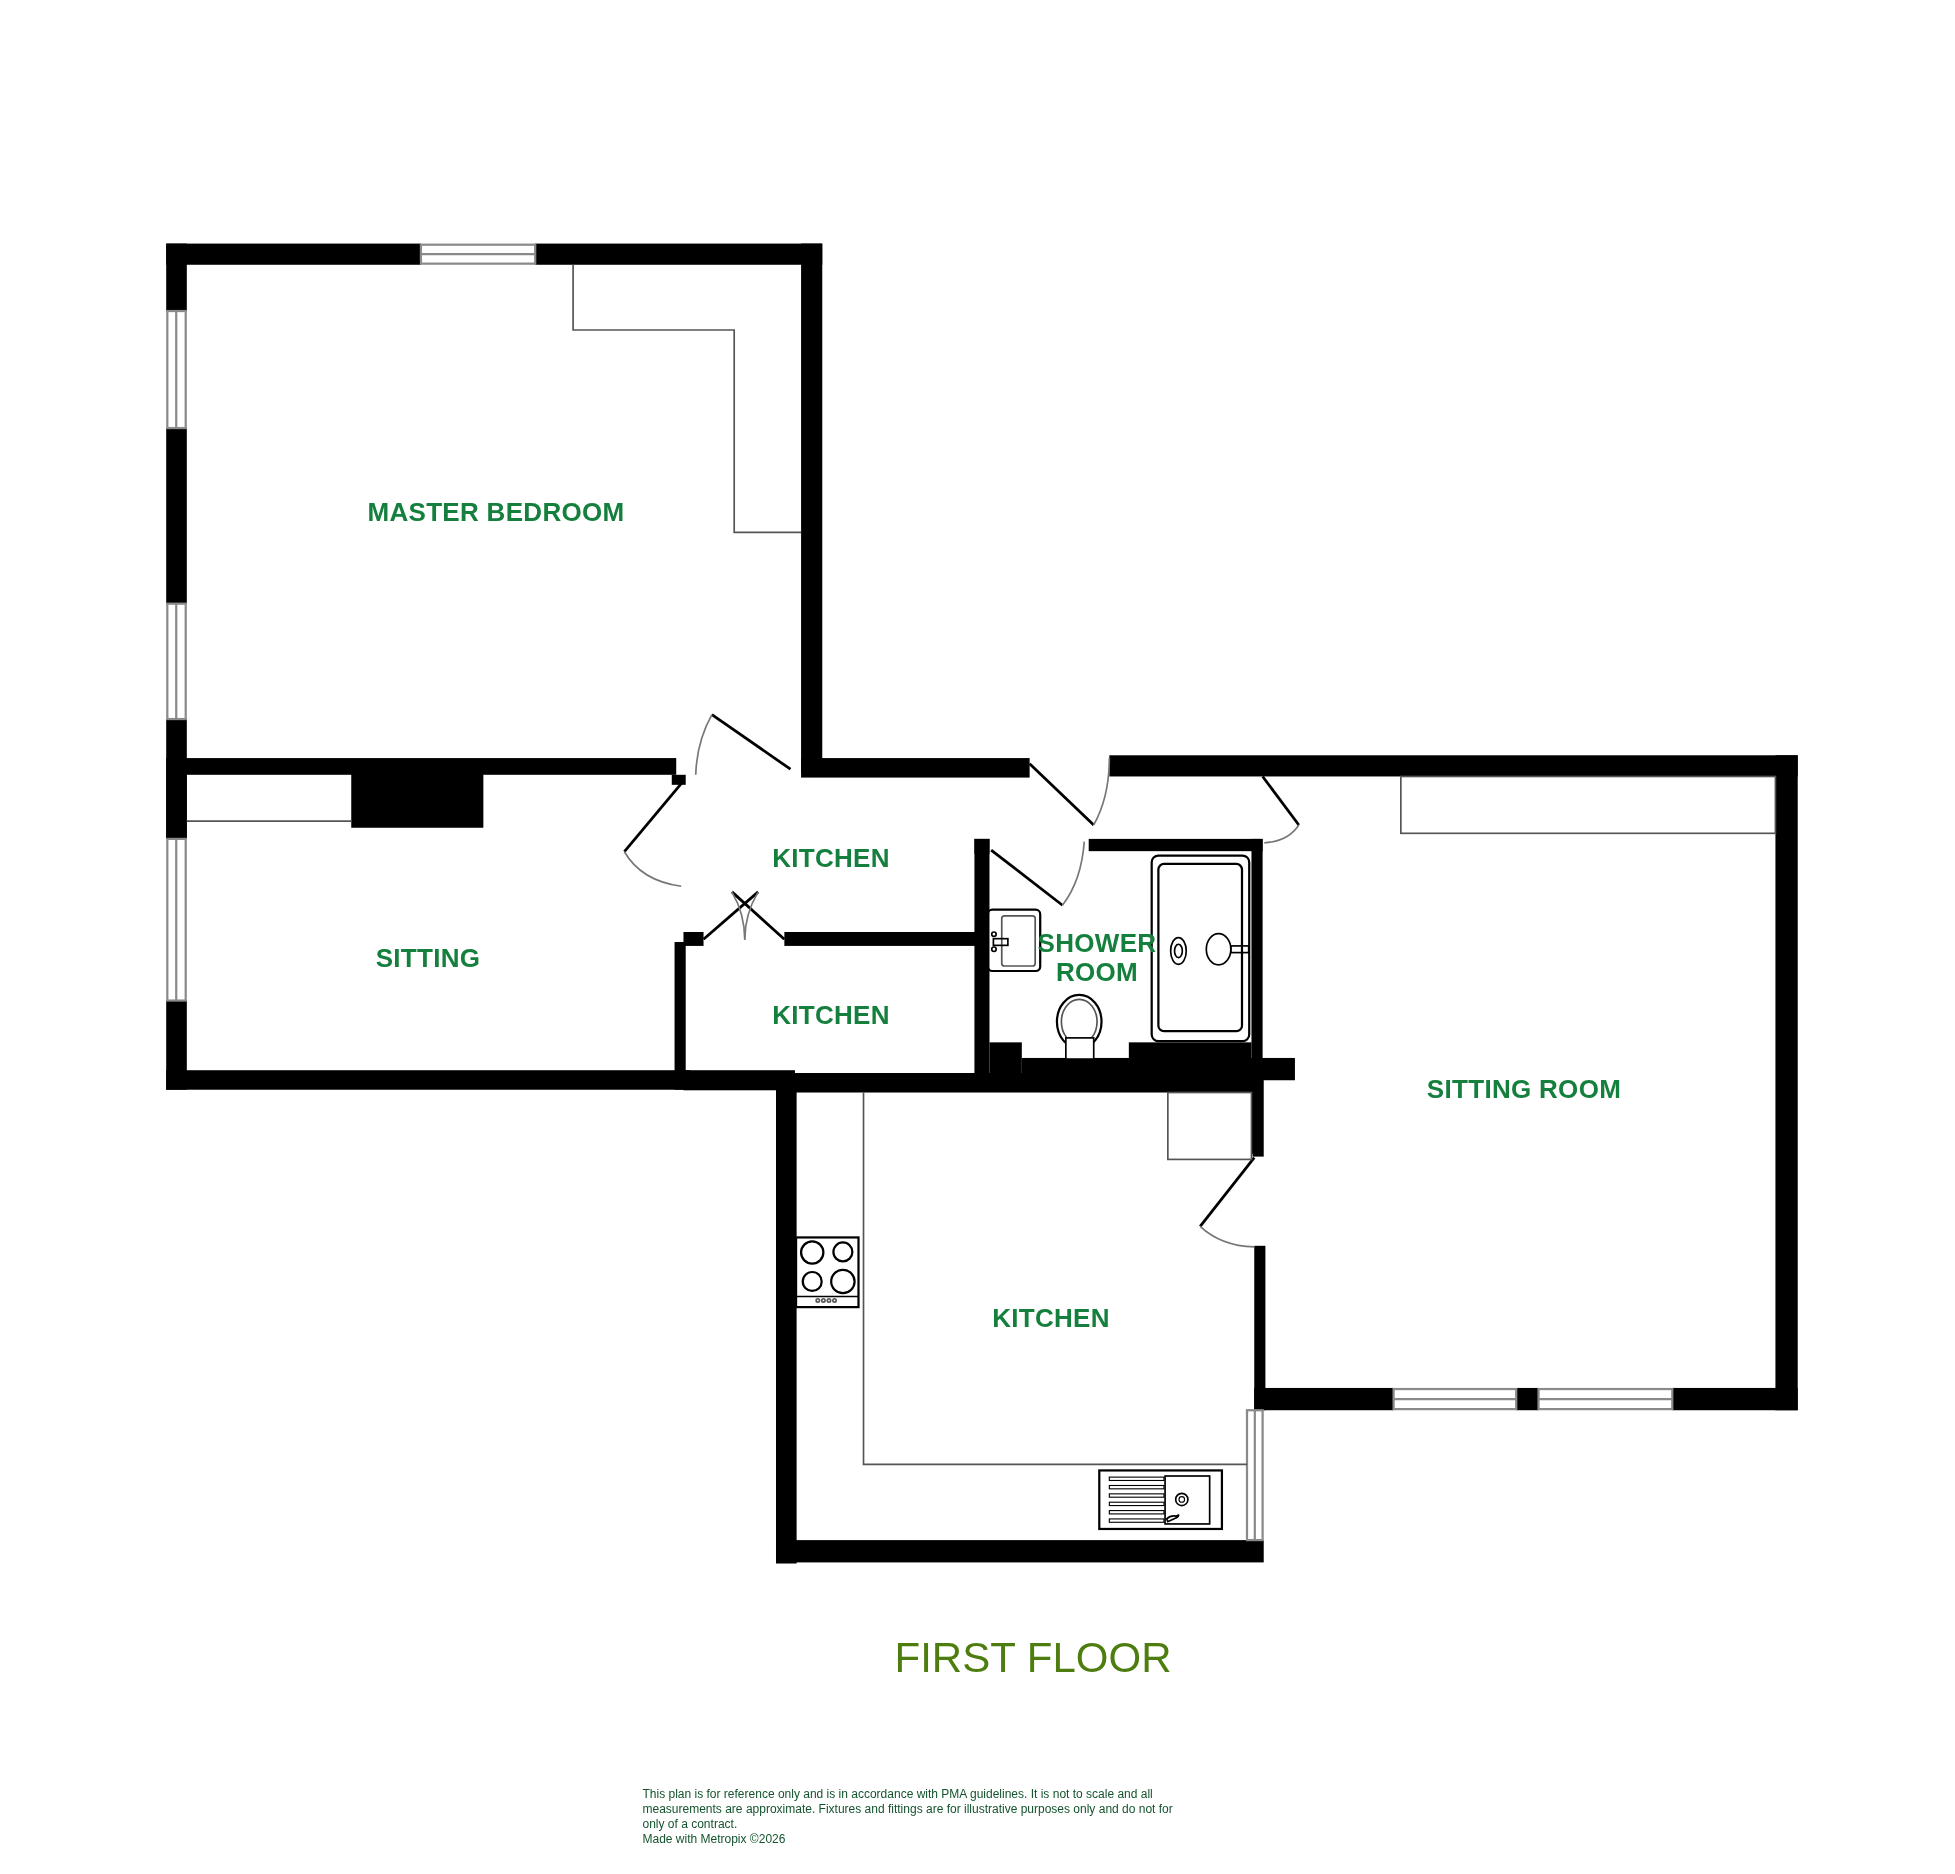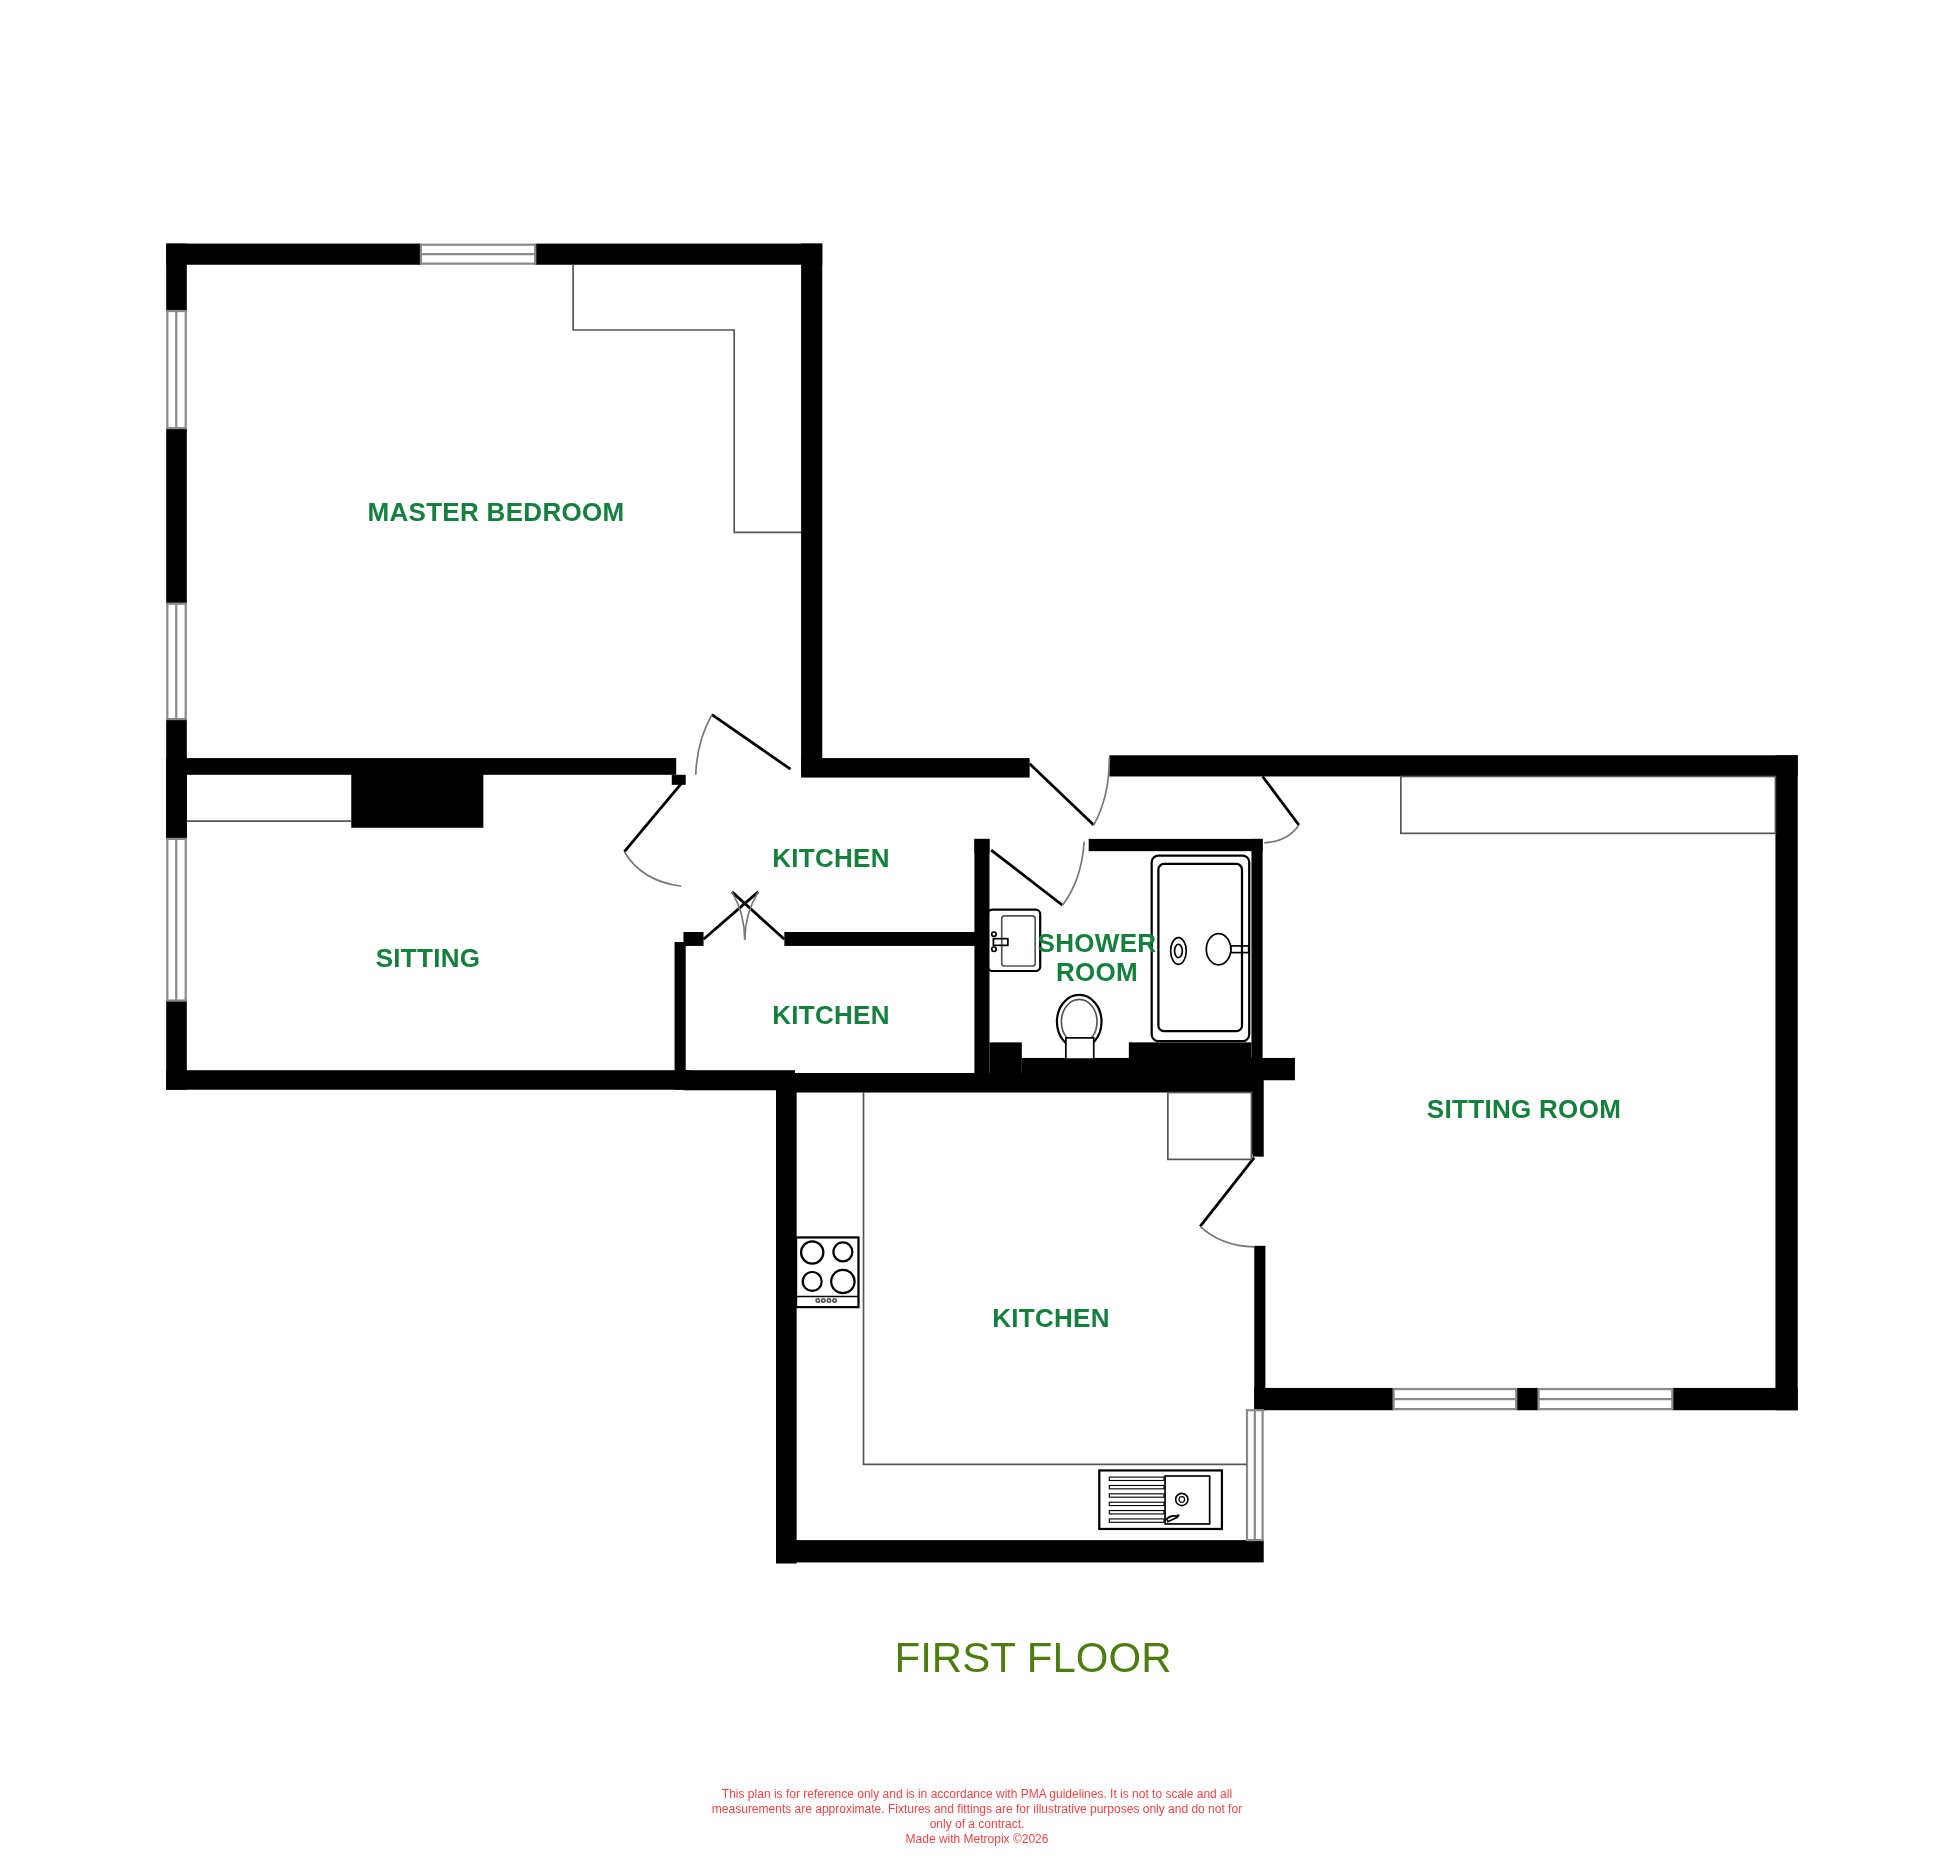--- a/index.html
+++ b/index.html
@@ -7,21 +7,21 @@
   #plan { position: absolute; left: 0; top: 0; width: 1955px; height: 1874px; }
   .wall { fill: #000000; }
   .fixture { fill: none; stroke: #555555; stroke-width: 3; }
   .fixture-dark { fill: none; stroke: #000000; stroke-width: 5; }
   .door-leaf { stroke: #000000; stroke-width: 5; fill: none; }
   .door-arc { stroke: #777777; stroke-width: 3; fill: none; }
   .window-fill { fill: #ffffff; stroke: #8a8a8a; stroke-width: 4; }
   .window-line { stroke: #8a8a8a; stroke-width: 4; }
   .room-label { position: absolute; font-family: "Liberation Sans", sans-serif; font-weight: bold; font-size: 26px; color: #15803d; text-align: center; white-space: pre-line; line-height: 1.12; transform: translate(-50%, -50%); letter-spacing: 0.3px; }
   .floor-title { position: absolute; left: 1033px; top: 1658px; transform: translate(-50%, -50%); font-family: "Liberation Sans", sans-serif; font-size: 42px; color: #4d7c0f; }
-  .disclaimer { position: absolute; left: 977px; top: 1787px; transform: translateX(-50%); width: 669px; text-align: center; font-family: "Liberation Sans", sans-serif; font-size: 12px; line-height: 15px; color: #ef4444; }
+  .disclaimer { position: absolute; left: 977px; top: 1787px; transform: translateX(-50%); width: 669px; text-align: left; font-family: "Liberation Sans", sans-serif; font-size: 12px; line-height: 15px; color: #14532d; }
   .disclaimer span { display: block; }
 </style>
 </head>
 <body>
 
 <svg id="plan" viewBox="0 0 3507 3362" xmlns="http://www.w3.org/2000/svg">
 
   <g>
     <rect class="wall" x="298" y="437" width="457" height="38"></rect>
     <rect class="wall" x="960" y="437" width="515" height="38"></rect>
@@ -196,21 +196,21 @@
     <path class="fixture-dark" d="M2093,2725 Q2100,2718 2110,2720 Q2118,2715 2112,2722 L2095,2730 Z" style="stroke-width:3"></path>
   </g>
 </svg>
 
 <div class="room-label" style="left:496px; top:513px;">MASTER BEDROOM</div>
 <div class="room-label" style="left:428px; top:959px;">SITTING</div>
 <div class="room-label" style="left:831px; top:859px;">KITCHEN</div>
 <div class="room-label" style="left:831px; top:1016px;">KITCHEN</div>
 <div class="room-label" style="left:1097px; top:958px;">SHOWER
 ROOM</div>
-<div class="room-label" style="left:1524px; top:1090px;margin-top:20px;">SITTING ROOM</div>
+<div class="room-label" style="left:1524px; top:1090px;">SITTING ROOM</div>
 <div class="room-label" style="left:1051px; top:1319px;">KITCHEN</div>
 
 <div class="floor-title">FIRST FLOOR</div>
 
 <div class="disclaimer">
   <span>This plan is for reference only and is in accordance with PMA guidelines. It is not to scale and all</span>
   <span>measurements are approximate. Fixtures and fittings are for illustrative purposes only and do not for</span>
   <span>only of a contract.</span>
   <span>Made with Metropix ©2026</span>
 </div>

